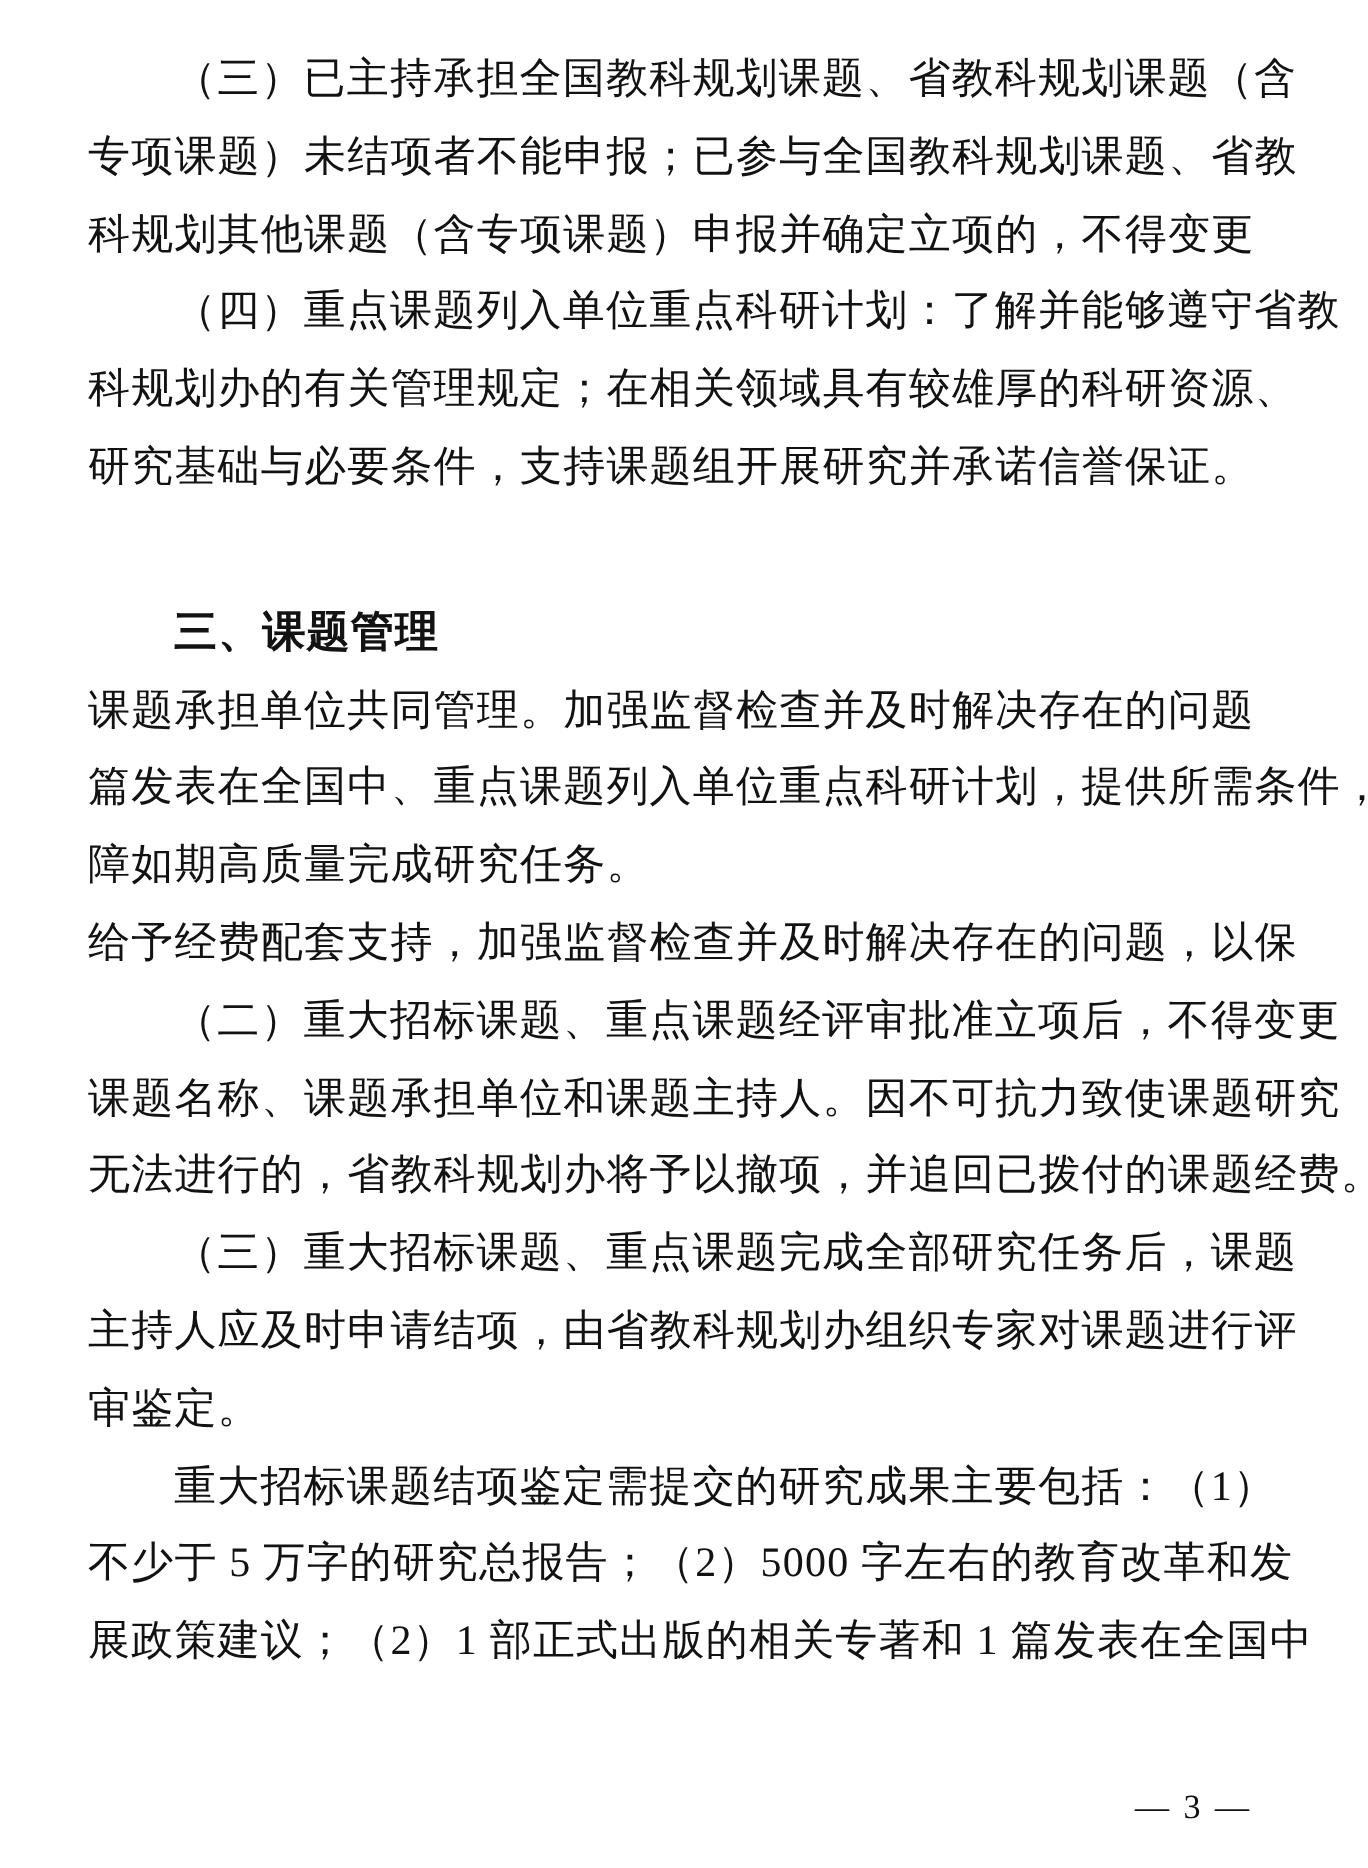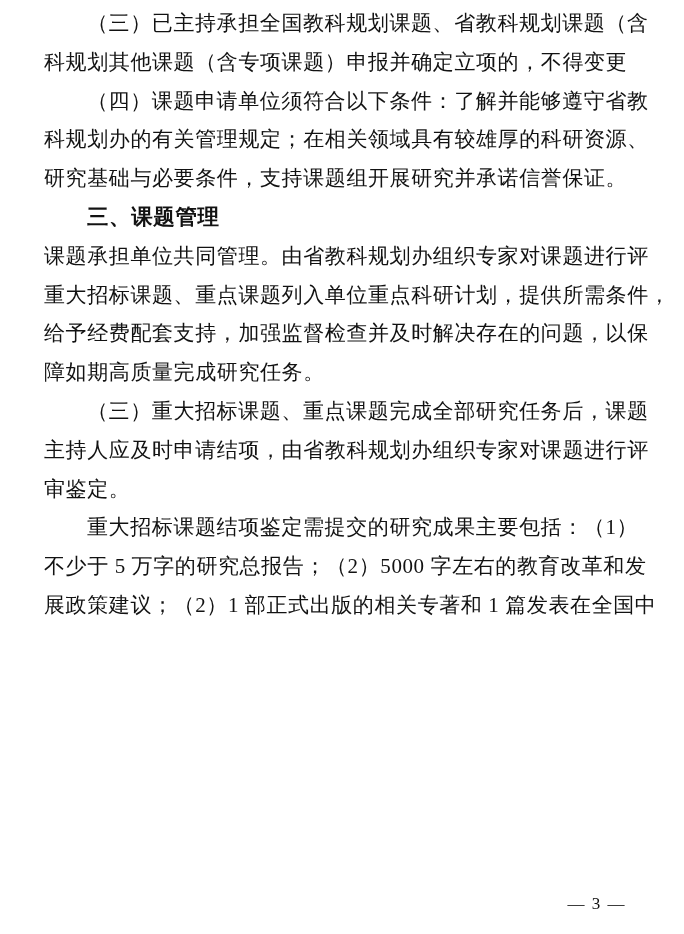--- a/index.html
+++ b/index.html
@@ -12,79 +12,86 @@
     width: 684px;
     height: 934px;
     background: #ffffff;
     color: #121212;
     font-family: "Liberation Serif", "DejaVu Serif", serif;
     overflow: hidden;
   }
   .body-text {
     position: absolute;
     left: 44px;
-    top: 4px;
+    top: 20px;
     width: 608px;
   }
   .para {
     margin: 0;
   }
   .line {
     font-size: 21px;
     line-height: 38.8px;
     letter-spacing: 0.6px;
     white-space: nowrap;
     color: #121212;
   }
   .indent {
     text-indent: 43px;
   }
   .heading {
     font-weight: 700;
     font-family: Liberation Serif, serif;
     font-size: 21.5px;
+    margin-top: 44px;
   }
   .page-number {
     position: absolute;
     right: 58px;
     bottom: 20px;
     font-size: 17px;
     letter-spacing: 1.5px;
     color: #121212;
     font-family: "Liberation Serif", "DejaVu Serif", serif;
   }
 </style>
 </head>
 <body>
 
 <div class="page">
   <div class="body-text">
 
     <div class="para">
       <div class="line indent">（三）已主持承担全国教科规划课题、省教科规划课题（含</div>
+      <div class="line">专项课题）未结项者不能申报；已参与全国教科规划课题、省教</div>
       <div class="line">科规划其他课题（含专项课题）申报并确定立项的，不得变更</div>
     </div>
 
     <div class="para">
-      <div class="line indent">（四）课题申请单位须符合以下条件：了解并能够遵守省教</div>
+      <div class="line indent">（四）重点课题列入单位重点科研计划：了解并能够遵守省教</div>
       <div class="line">科规划办的有关管理规定；在相关领域具有较雄厚的科研资源、</div>
       <div class="line">研究基础与必要条件，支持课题组开展研究并承诺信誉保证。</div>
     </div>
 
     <div class="para">
       <div class="line indent heading">三、课题管理</div>
     </div>
 
     <div class="para">
-      <div class="line">课题承担单位共同管理。由省教科规划办组织专家对课题进行评</div>
-      <div class="line">重大招标课题、重点课题列入单位重点科研计划，提供所需条件，</div>
+      <div class="line">课题承担单位共同管理。加强监督检查并及时解决存在的问题</div>
+      <div class="line">篇发表在全国中、重点课题列入单位重点科研计划，提供所需条件，</div>
+      <div class="line">障如期高质量完成研究任务。</div>
       <div class="line">给予经费配套支持，加强监督检查并及时解决存在的问题，以保</div>
-      <div class="line">障如期高质量完成研究任务。</div>
     </div>
 
+    <div class="para">
+      <div class="line indent">（二）重大招标课题、重点课题经评审批准立项后，不得变更</div>
+      <div class="line">课题名称、课题承担单位和课题主持人。因不可抗力致使课题研究</div>
+      <div class="line">无法进行的，省教科规划办将予以撤项，并追回已拨付的课题经费。</div>
+    </div>
 
     <div class="para">
       <div class="line indent">（三）重大招标课题、重点课题完成全部研究任务后，课题</div>
       <div class="line">主持人应及时申请结项，由省教科规划办组织专家对课题进行评</div>
       <div class="line">审鉴定。</div>
     </div>
 
     <div class="para">
       <div class="line indent">重大招标课题结项鉴定需提交的研究成果主要包括：（1）</div>
       <div class="line">不少于 5 万字的研究总报告；（2）5000 字左右的教育改革和发</div>

